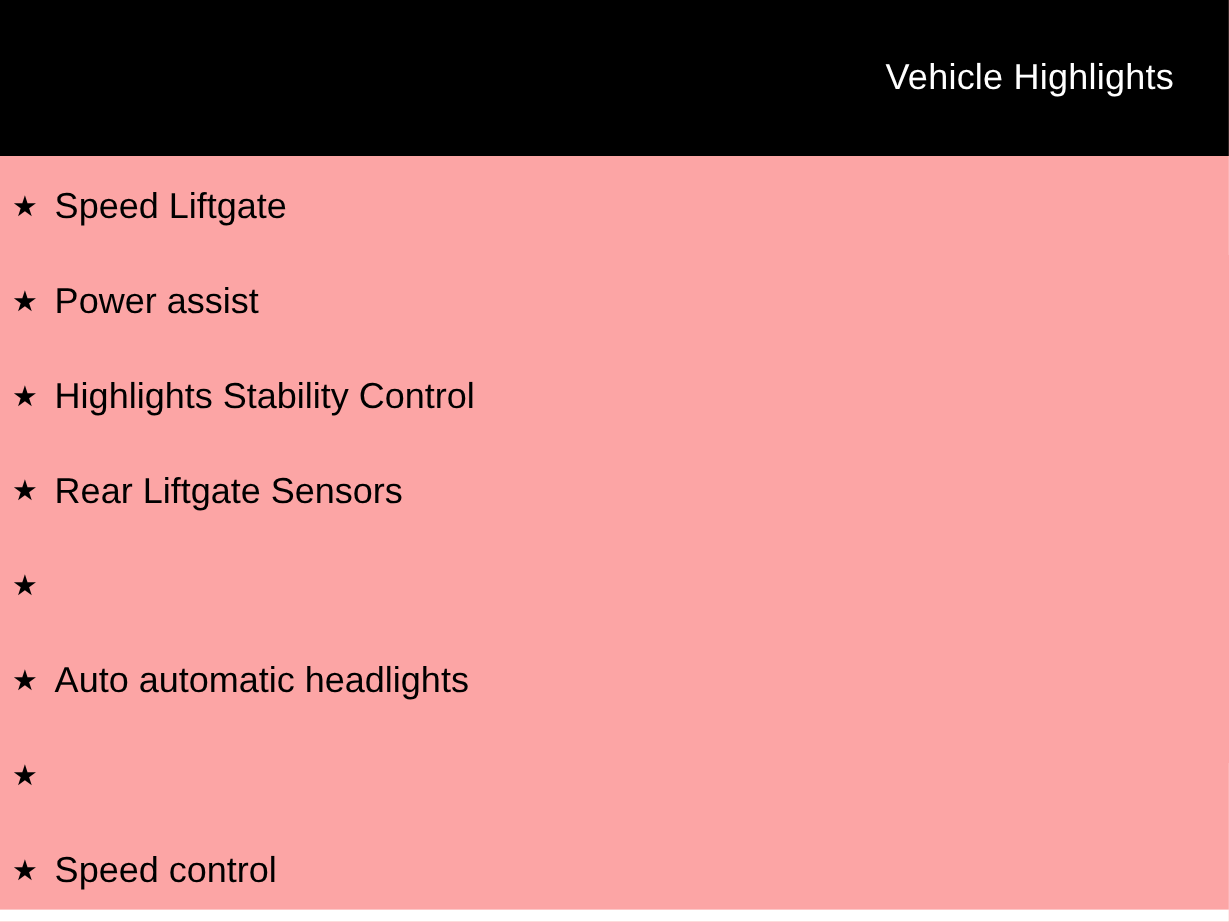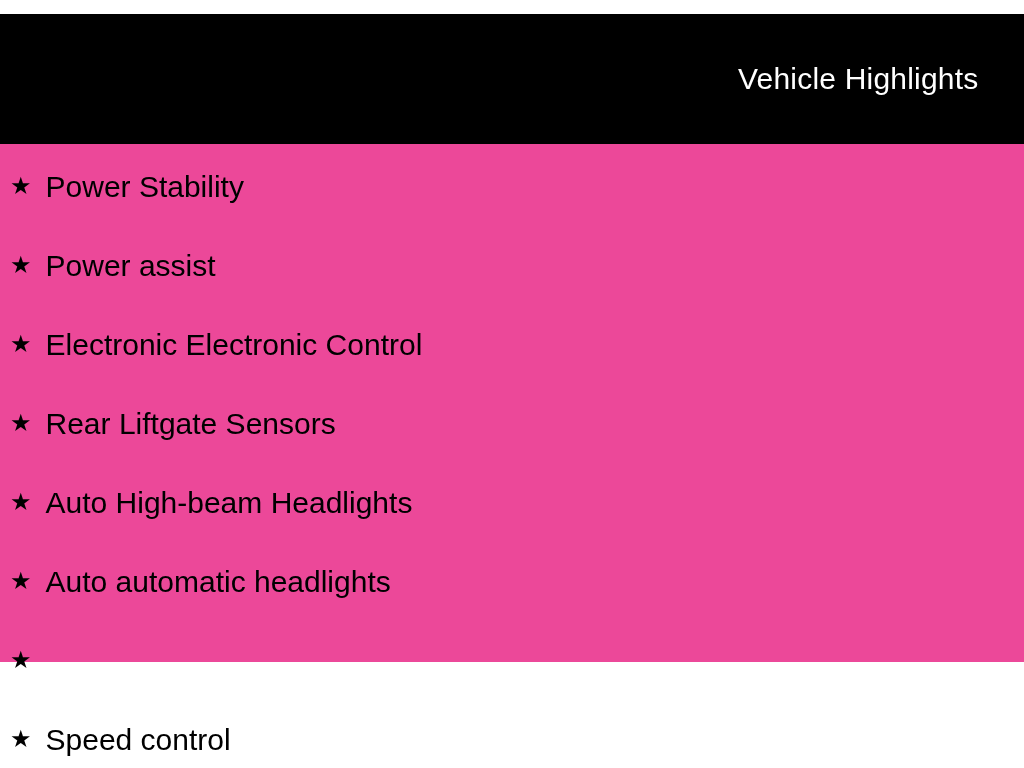--- a/index.html
+++ b/index.html
@@ -7,24 +7,24 @@
   body {
     width: 1024px;
     height: 768px;
     background: #ffffff;
     font-family: "Liberation Sans", "DejaVu Sans", sans-serif;
     overflow: hidden;
     position: relative;
   }
   .slide {
     position: absolute;
-    top: 14px; left: 0;
+    top: 0; left: 0;
     width: 1024px;
-    height: 648px;
-    background: #ec4899;
+    height: 758px;
+    background: #fca5a5;
   }
   .header {
     position: absolute;
     top: 0; left: 0;
     width: 1024px;
     height: 130px;
     background: #000000;
   }
   .title {
     position: absolute;
@@ -72,37 +72,36 @@
 
 <div class="slide">
 
   <header class="header">
     <h1 class="title">Vehicle Highlights</h1>
   </header>
 
   <ul class="features">
     <li class="feature">
       <span class="star">★</span>
-      <span class="label">Power Stability</span>
+      <span class="label">Speed Liftgate</span>
     </li>
     <li class="feature">
       <span class="star">★</span>
       <span class="label">Power assist</span>
     </li>
     <li class="feature">
       <span class="star">★</span>
-      <span class="label">Electronic Electronic Control</span>
+      <span class="label">Highlights Stability Control</span>
     </li>
     <li class="feature">
       <span class="star">★</span>
       <span class="label">Rear Liftgate Sensors</span>
     </li>
     <li class="feature">
       <span class="star">★</span>
-      <span class="label">Auto High-beam Headlights</span>
     </li>
     <li class="feature">
       <span class="star">★</span>
       <span class="label">Auto automatic headlights</span>
     </li>
     <li class="feature">
       <span class="star">★</span>
     </li>
     <li class="feature">
       <span class="star">★</span>

